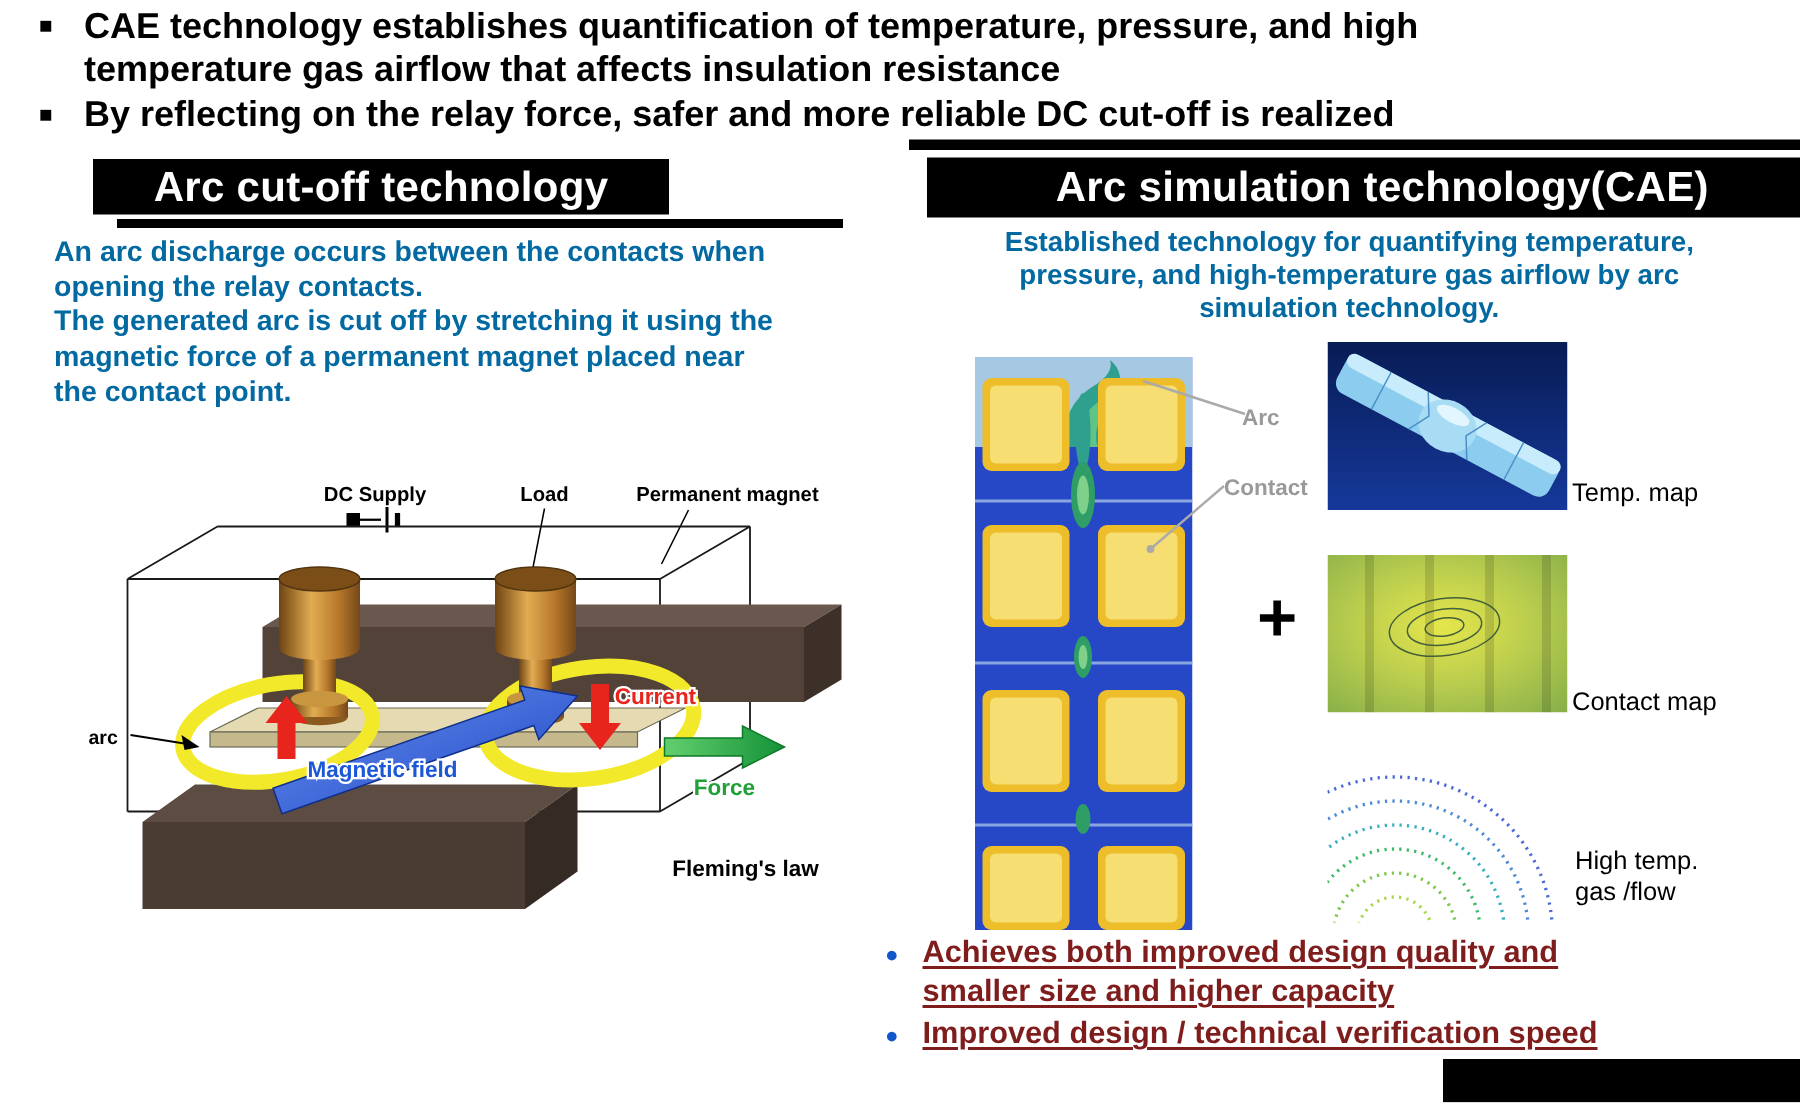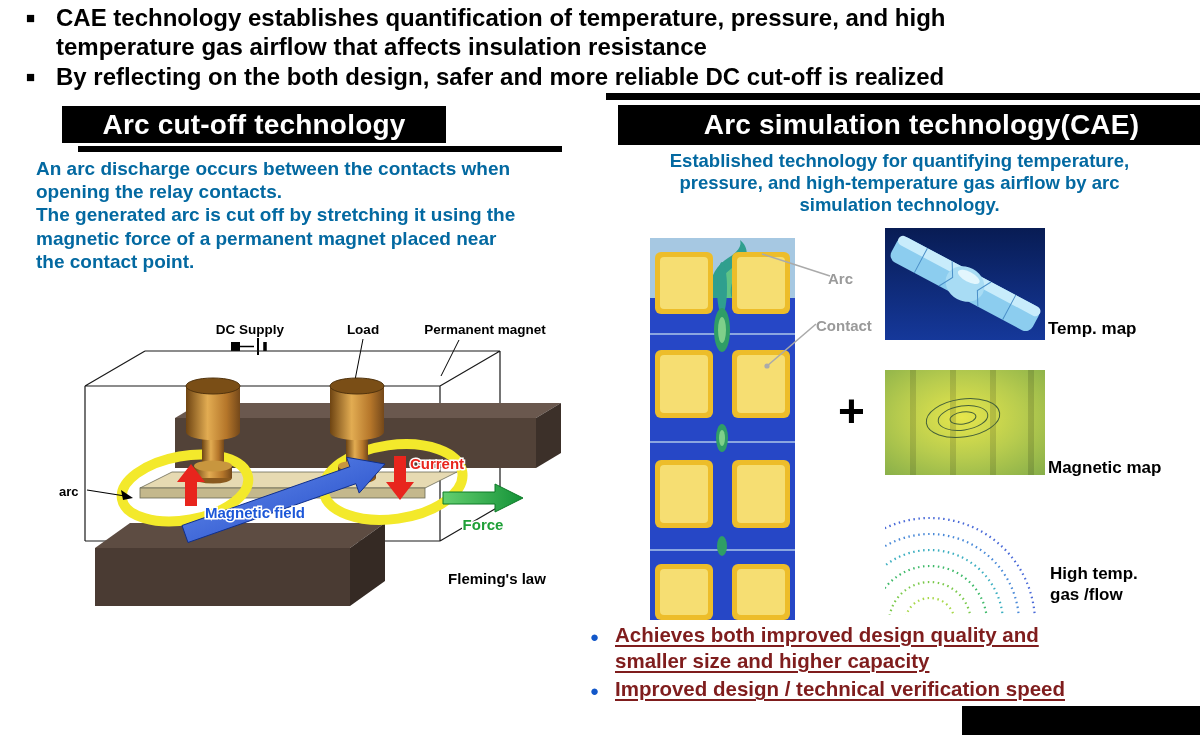--- a/index.html
+++ b/index.html
@@ -25,21 +25,21 @@
   .hdr-right-topbar { left:606px; top:93px; width:594px; height:7px; background:#000; }
 
   .para { font-weight:bold; white-space:pre-line; color:#0369a1; }
   .para-left  { left:36px;  top:157px; width:560px; font-size:19px;  line-height:1.22; }
   .para-right { left:612px; top:150px; width:575px; font-size:18.5px; line-height:1.2;text-align:center; }
 
   svg text { font-family:"Liberation Sans", sans-serif; }
   .halo { paint-order:stroke; stroke:#ffffff; stroke-width:3px; }
 
   .callout-label { font-size:15px; font-weight:bold; color:#9a9a9a; }
-  .map-label { font-size:17px; font-weight:bold; color:#000; white-space:pre-line; line-height:1.25; }
+  .map-label { font-size:17px; font-weight:normal; color:#000; white-space:pre-line; line-height:1.25; }
   .plus-sign { left:838px; top:384px; font-size:46px; font-weight:bold; color:#000; }
 
   .blue-list { left:590px; top:622px; width:500px; }
   .blue-item { display:flex; gap:11px; margin-bottom:2px; }
   .blue-dot  { color:#1257c9; font-size:15px; padding-top:6px; flex:0 0 14px; }
   .blue-text { color:#7f1d1d; font-size:20.5px; font-weight:bold; line-height:1.28;
                text-decoration:underline; text-decoration-thickness:2px; text-underline-offset:3px; width:470px; }
 
   .footer-block { left:962px; top:706px; width:238px; height:29px; background:#000; }
 </style>
@@ -49,21 +49,21 @@
 <div class="slide">
 
   <div class="abs top-bullets">
     <div class="bullet-row">
       <span class="bullet-marker">■</span>
       <div class="bullet-text">CAE technology establishes quantification of temperature, pressure, and high
 temperature gas airflow that affects insulation resistance</div>
     </div>
     <div class="bullet-row">
       <span class="bullet-marker">■</span>
-      <div class="bullet-text">By reflecting on the both design, safer and more reliable DC cut-off is realized</div>
+      <div class="bullet-text">By reflecting on the relay force, safer and more reliable DC cut-off is realized</div>
     </div>
   </div>
 
   <div class="abs hdr hdr-left">
     <span>Arc cut-off technology</span>
   </div>
   <div class="abs hdr-left-shadow"></div>
   <div class="abs hdr-right-topbar"></div>
   <div class="abs hdr hdr-right">
     <span>Arc simulation technology(CAE)</span>
@@ -260,21 +260,21 @@
         <line x1="68" y1="0" x2="68" y2="105"></line>
       <line x1="108" y1="0" x2="108" y2="105"></line>
         <line x1="146" y1="0" x2="146" y2="105"></line>
     </g>
     <g fill="none" stroke="#44603a" stroke-width="1">
       <ellipse cx="78" cy="48" rx="13" ry="6" transform="rotate(-8 78 48)"></ellipse>
       <ellipse cx="78" cy="48" rx="25" ry="12" transform="rotate(-8 78 48)"></ellipse>
       <ellipse cx="78" cy="48" rx="37" ry="19" transform="rotate(-8 78 48)"></ellipse>
     </g>
   </svg>
-  <div class="abs map-label" style="left:1048px; top:457px;">Magnetic map</div>
+  <div class="abs map-label" style="left:1048px; top:457px;">Contact map</div>
 
   <svg class="abs" style="left:885px; top:495px;" width="160" height="120" viewBox="0 0 160 120">
     <rect width="160" height="120" fill="#ffffff"></rect>
     <g fill="none" stroke-width="2.2" stroke-dasharray="1.5 3.5">
       <path d="M150,128 A105,105 0 0 0 -60,128" stroke="#4a6ad8"></path>
       <path d="M134,128 A89,89 0 0 0 -44,128" stroke="#4a8ad8"></path>
       <path d="M118,128 A73,73 0 0 0 -28,128" stroke="#3aaec0"></path>
       <path d="M102,128 A57,57 0 0 0 -12,128" stroke="#3fba6a"></path>
       <path d="M86,128  A41,41 0 0 0 4,128" stroke="#7ac94a"></path>
       <path d="M70,128  A25,25 0 0 0 20,128" stroke="#a8d84a"></path>

